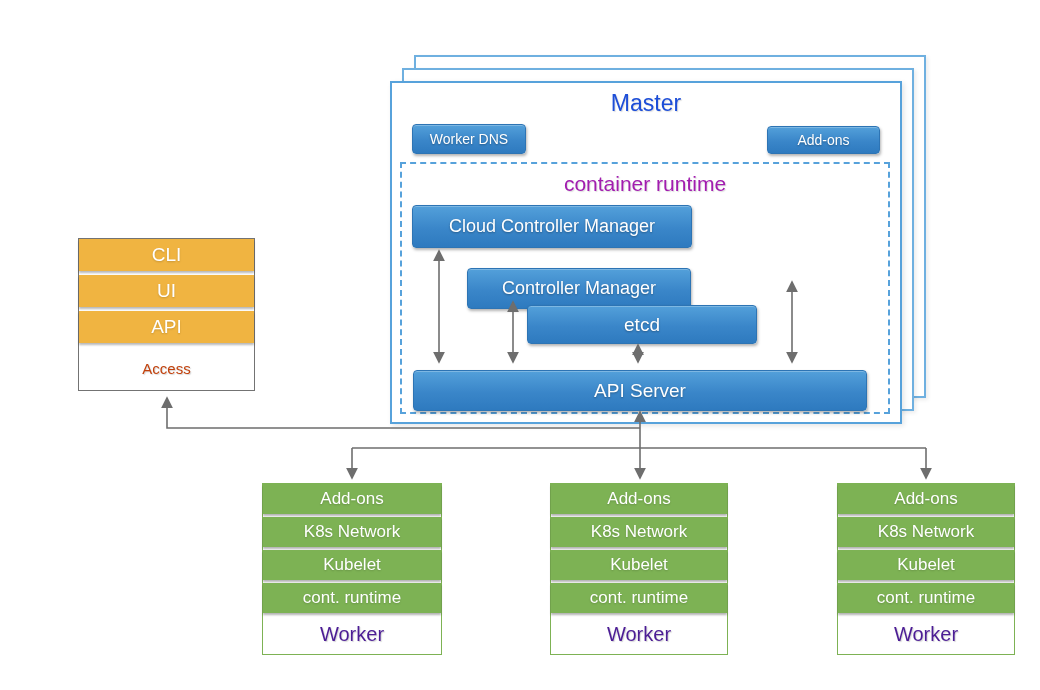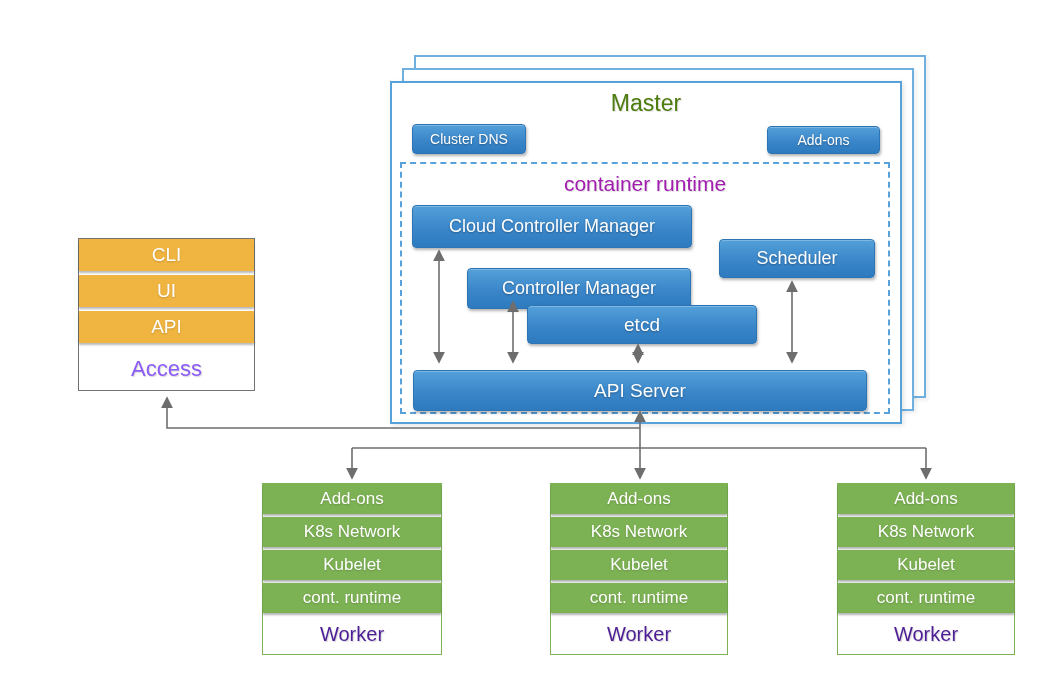--- a/index.html
+++ b/index.html
@@ -29,21 +29,21 @@
     width: 508px; height: 339px;
     background: #ffffff;
     border: 2px solid #57a2db;
     box-shadow: 2px 2px 5px rgba(0,0,0,0.10);
   }
   .master-title {
     position: absolute;
     left: 0; top: 7px; width: 100%;
     text-align: center;
     font-size: 23px;
-    color: #4d7c0f;
+    color: #1d4ed8;
     text-shadow: 1px 1px 1px rgba(120,120,120,0.25);
   }
 
   
   .blue-btn {
     position: absolute;
     display: flex; align-items: center; justify-content: center;
     background: linear-gradient(180deg, #53a0da 0%, #3a86c9 55%, #2e7abf 100%);
     border: 1px solid #2d74b4;
     border-radius: 4px;
@@ -91,22 +91,22 @@
     background: #f0b441;
     box-shadow: 0 2px 2px rgba(0,0,0,0.28);
     display: flex; align-items: center; justify-content: center;
     color: #ffffff;
     font-size: 19px;
     text-shadow: 0 1px 2px rgba(0,0,0,0.18);
   }
   .access-title {
     height: 43px;
     display: flex; align-items: center; justify-content: center;
-    color: #8b5cf6;
-    font-size: 22px;
+    color: #c2410c;
+    font-size: 15px;
     text-shadow: 1px 1px 1px rgba(120,120,120,0.30);
   }
 
   
   .worker-box {
     position: absolute;
     top: 483px;
     width: 180px; height: 172px;
     background: #ffffff;
     border: 1px solid #7db254;
@@ -147,37 +147,34 @@
 
 <div class="canvas">
 
   <div class="master-layer back2"></div>
   <div class="master-layer back1"></div>
 
   <div class="master-box">
     <div class="master-title">Master</div>
 
     <div class="blue-btn cluster-dns">
-      <span>Cluster DNS</span>
+      <span>Worker DNS</span>
     </div>
     <div class="blue-btn addons-btn">
       <span>Add-ons</span>
     </div>
 
     <div class="runtime-box">
       <div class="runtime-title">container runtime</div>
 
       <div class="blue-btn comp-ccm">
         <span>Cloud Controller Manager</span>
       </div>
       <div class="blue-btn comp-cm">
         <span>Controller Manager</span>
-      </div>
-      <div class="blue-btn comp-sched">
-        <span>Scheduler</span>
       </div>
       <div class="blue-btn comp-etcd">
         <span>etcd</span>
       </div>
       <div class="blue-btn comp-api">
         <span>API Server</span>
       </div>
     </div>
   </div>
 

